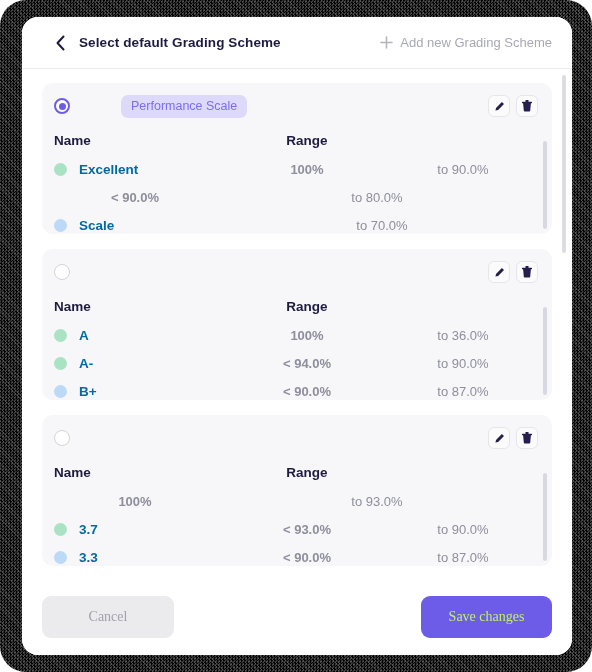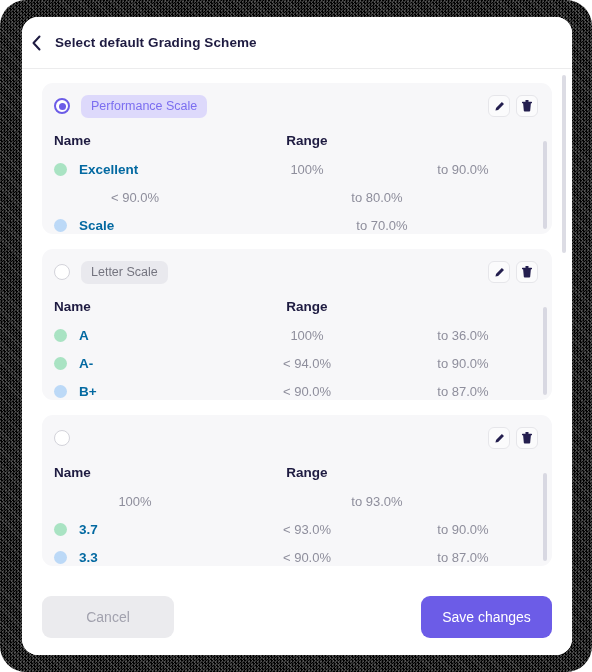--- a/index.html
+++ b/index.html
@@ -45,21 +45,21 @@
     flex-direction: column;
     z-index: 3;
   }
 
   
   .modal-header {
     height: 52px;
     flex: 0 0 52px;
     display: flex;
     align-items: center;
-    padding: 0 18px 0 4px;
+    padding: 0 18px 0 28px;
     border-bottom: 1px solid #ececed;
     background: #fff;
   }
   .back-btn {
     width: 20px; height: 20px;
     display: flex; align-items: center; justify-content: center;
     cursor: pointer;
     margin-right: 9px;
   }
   .back-btn svg { display: block; }
@@ -104,20 +104,21 @@
     border-radius: 11px;
     padding: 10px 14px 6px 12px;
     margin-bottom: 15px;
     overflow: hidden;
   }
   .card-top {
     display: flex;
     align-items: center;
     height: 26px;
     margin-bottom: 6px;
+    gap: 40px;
   }
   .radio {
     width: 16px; height: 16px;
     border-radius: 50%;
     border: 1.6px solid #d3d3da;
     background: #fff;
     margin-right: 11px;
     flex: 0 0 16px;
     cursor: pointer;
     position: relative;
@@ -173,20 +174,21 @@
   .trow.head { height: 30px; }
   .col-name {
     width: 172px;
     flex: 0 0 172px;
     display: flex;
     align-items: center;
   }
   .col-range {
     width: 162px;
     flex: 0 0 162px;
+    font-weight: bold;
   }
   .col-to { flex: 1 1 auto; }
   .th {
     font-size: 13.5px;
     font-weight: bold;
     color: #1e1b41;
   }
   .dot {
     width: 13px; height: 13px;
     border-radius: 50%;
@@ -231,49 +233,55 @@
     display: flex;
     align-items: center;
     padding: 0 20px;
     background: #fff;
   }
   .btn {
     border: none;
     border-radius: 9px;
     font-size: 14px;
     cursor: pointer;
-    font-family: Liberation Sans, sans-serif;
+    font-family: Liberation Serif, serif;
   }
   .btn-cancel {
     width: 132px; height: 42px;
     background: #ebebee;
     color: #a2a2ae;
   }
   .btn-save {
     margin-left: auto;
     width: 131px; height: 42px;
     background: #6c5ce7;
-    color: #ffffff;
+    color: #bef264;
   }
 </style>
 </head>
 <body>
 
 <div id="frame"></div>
 
 <div id="modal">
 
   <div class="modal-header">
     <div class="back-btn">
       <svg width="11" height="16" viewBox="0 0 11 16" fill="none">
         <path d="M8.5 1.5L2.5 8l6 6.5" stroke="#1e1b41" stroke-width="2" stroke-linecap="round" stroke-linejoin="round"></path>
       </svg>
     </div>
     <div class="header-title">Select default Grading Scheme</div>
     <div class="header-spacer"></div>
+    <div class="add-scheme">
+      <svg class="plus-icon" width="13" height="13" viewBox="0 0 13 13">
+        <path d="M6.5 1v11M1 6.5h11" stroke="#b4b4bd" stroke-width="1.6" stroke-linecap="round"></path>
+      </svg>
+      <span>Add new Grading Scheme</span>
+    </div>
   </div>
 
   <div class="modal-body">
     <div class="scroll-area" id="scroll-area">
         <div class="scheme-card" style="height: 151px;">
           <div class="card-top">
             <div class="radio selected"></div>
             <div class="badge active">Performance Scale</div>
             <div class="card-actions">
               <div class="icon-btn">
@@ -314,21 +322,20 @@
                 <span class="grade-name">Scale</span>
               </div>
               <div class="col-to range-val">to 70.0%</div>
             </div>
           </div>
           <div class="card-scrollbar" style="top: 58px; height: 88px;"></div>
         </div>
         <div class="scheme-card" style="height: 151px;">
           <div class="card-top">
             <div class="radio"></div>
-            <div class="badge">Letter Scale</div>
             <div class="card-actions">
               <div class="icon-btn">
                 <svg width="11" height="11" viewBox="0 0 12 12">
                   <path d="M8.6 1.1l2.3 2.3-6.4 6.4-2.9.6.6-2.9 6.4-6.4z" fill="#241f4f"></path>
                 </svg>
               </div>
               <div class="icon-btn">
                 <svg width="10" height="12" viewBox="0 0 11 13">
                   <path d="M1.2 3.3h8.6l-.8 8.4a1 1 0 0 1-1 .9H3a1 1 0 0 1-1-.9L1.2 3.3z" fill="#241f4f"></path>
                   <rect x="0" y="1.9" width="11" height="1.5" rx=".6" fill="#241f4f"></rect>

